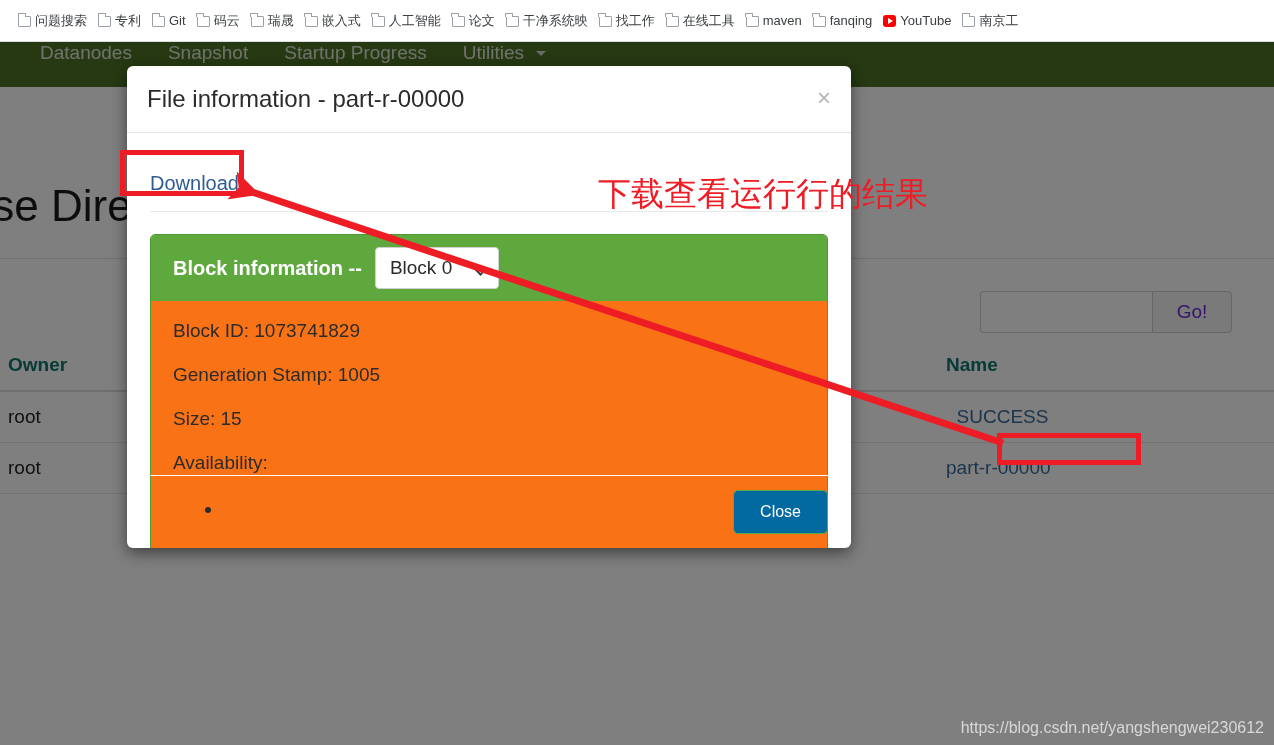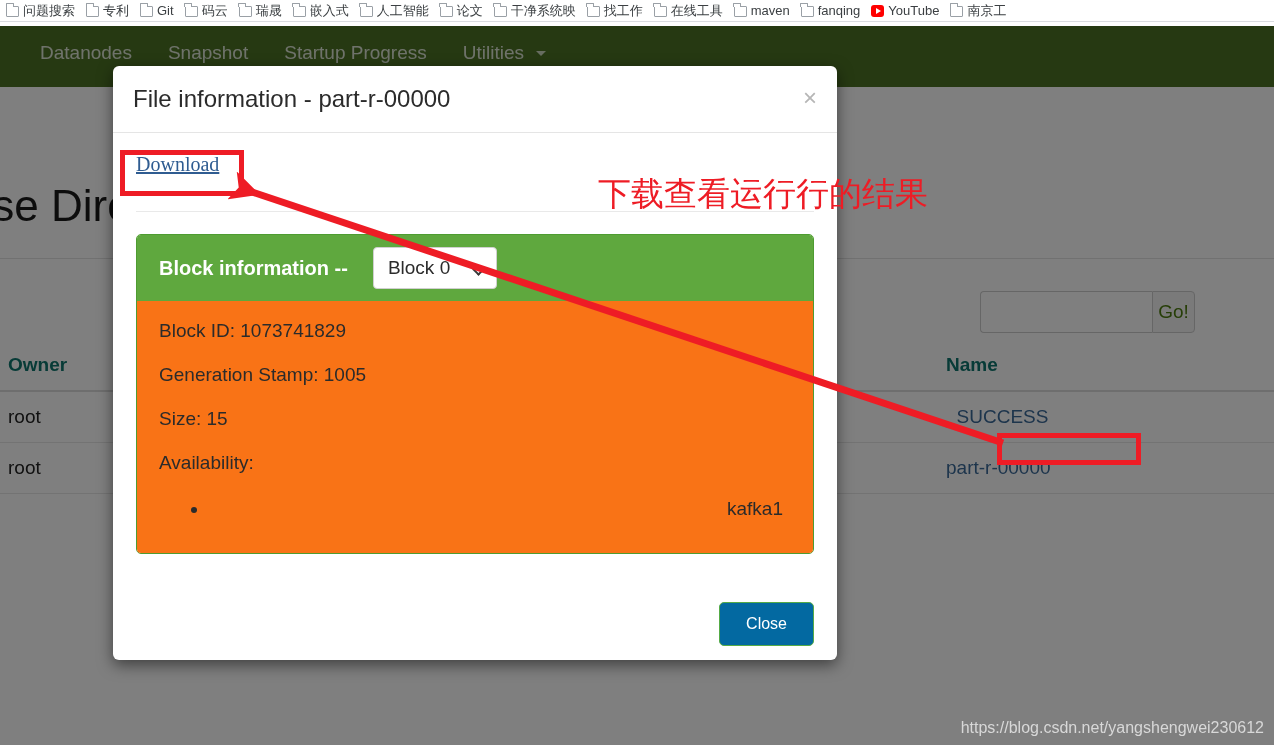--- a/index.html
+++ b/index.html
@@ -16,25 +16,25 @@
     width: 1274px;
     height: 745px;
     overflow: hidden;
     background: #ffffff;
   }
 
   
   .bookmarks-bar {
     position: absolute;
     left: 0; top: 0;
-    width: 1274px; height: 22px;
-    background: #ffffff;
-    display: flex;
-    align-items: center;
-    padding-left: 2px;
+    width: 1274px; height: 42px;
+    background: #ffffff;
+    display: flex;
+    align-items: center;
+    padding-left: 14px;
     white-space: nowrap;
     overflow: hidden;
     border-bottom: 1px solid #dadce0;
     z-index: 60;
   }
   .bm {
     display: flex;
     align-items: center;
     gap: 4px;
     padding: 0 7px 0 4px;
@@ -147,27 +147,27 @@
   }
   .input-group .form-field {
     width: 172px;
     height: 42px;
     border: 1px solid #cccccc;
     border-right: none;
     border-radius: 4px 0 0 4px;
     background: #ffffff;
   }
   .input-group .go-btn {
-    width: 43px;
+    width: 80px;
     height: 42px;
     border: 1px solid #cccccc;
     border-radius: 0 4px 4px 0;
     background: #f4f4f4;
     font-size: 19px;
-    color: #4d7c0f;
+    color: #6d28d9;
     display: flex;
     align-items: center;
     justify-content: center;
     font-family: "Liberation Sans", sans-serif;
   }
 
   
   .bg-table {
     position: absolute;
     left: 0px; top: 322px;
@@ -205,23 +205,23 @@
     position: absolute;
     left: 0; top: 26px;
     width: 1274px; height: 719px;
     background: rgba(0, 0, 0, 0.5);
     z-index: 20;
   }
 
   
   .modal {
     position: absolute;
-    left: 113px; top: 66px;
+    left: 127px; top: 66px;
     width: 724px;
-    height: 594px;
+    height: 482px;
     background: #ffffff;
     border-radius: 6px;
     box-shadow: 0 5px 15px rgba(0,0,0,0.5);
     z-index: 30;
     overflow: hidden;
   }
   .modal-header {
     position: relative;
     height: 67px;
     border-bottom: 1px solid #e5e5e5;
@@ -249,22 +249,21 @@
 
   .modal-body {
     position: relative;
     padding: 20px 23px 0 23px;
     height: 529px;
   }
 
   .download-line {
     height: 42px;
     display: flex;
-    align-items: flex-start;
-    font-family: Liberation Serif, serif;
+    align-items: flex-end;
   }
   .download-link {
     font-size: 20px;
     color: #2f5c91;
     text-decoration: underline;
     cursor: pointer;
   }
   .body-divider {
     margin-top: 16px;
     height: 1px;
@@ -277,21 +276,21 @@
     border: 1px solid #4e9c31;
     border-radius: 5px;
     overflow: hidden;
   }
   .panel-heading {
     background: #5fa83e;
     height: 66px;
     display: flex;
     align-items: center;
     padding: 0 22px;
-    gap: 16px;
+    gap: 4px;
   }
   .panel-title {
     font-size: 20px;
     color: #ffffff;
     font-weight: bold;
     margin-right: 9px;
     white-space: nowrap;
   }
   .block-select {
     position: relative;

